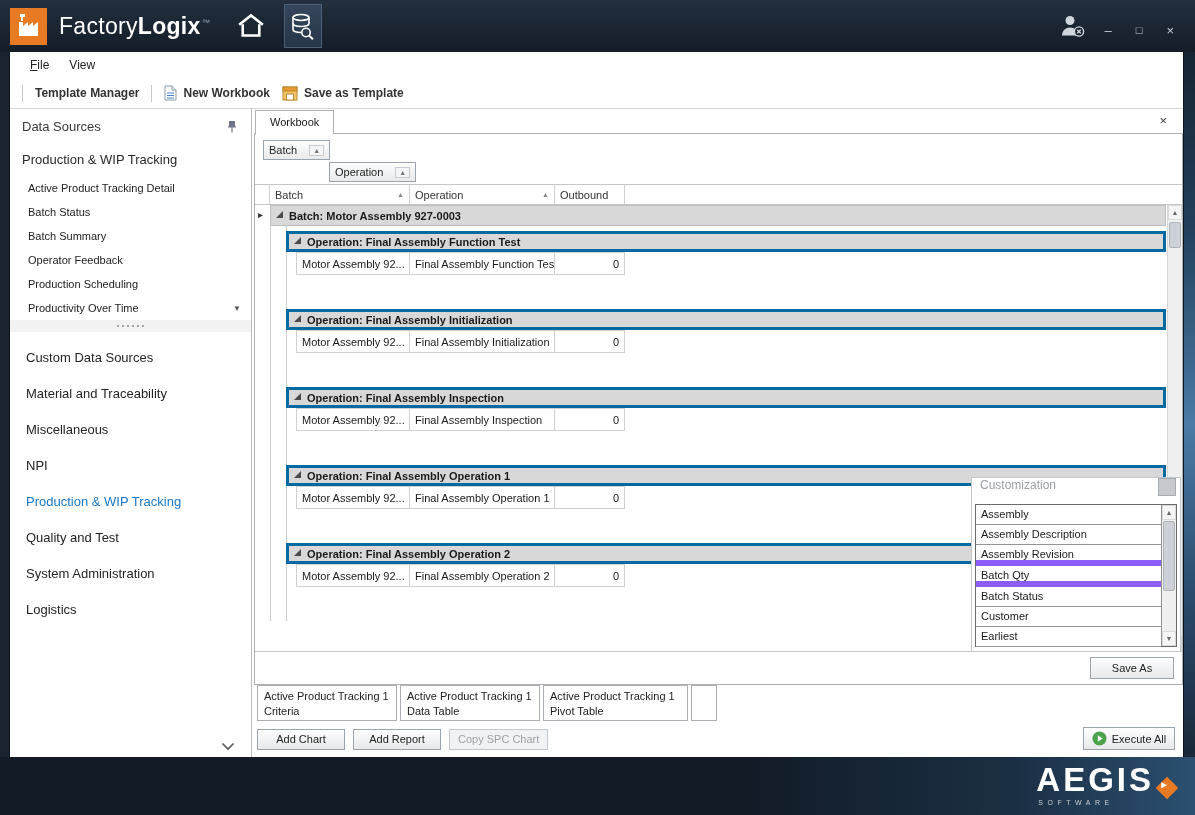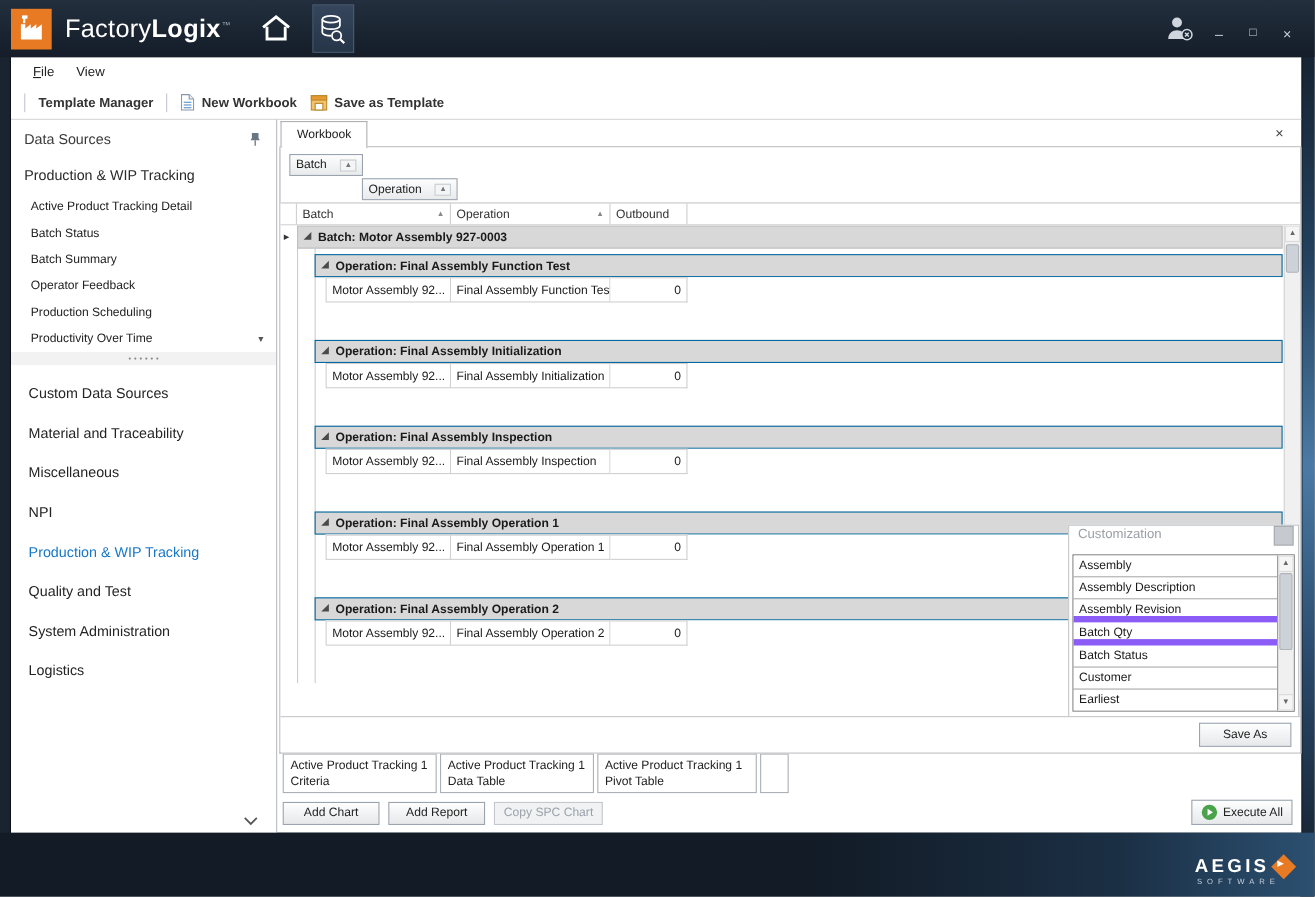--- a/index.html
+++ b/index.html
@@ -37,21 +37,21 @@
   .tb-right { margin-left:auto; display:flex; align-items:center; margin-right:16px; gap:14px; }
   .win-ctl { color:#c8d0d8; font-size:13px; line-height:1; padding:2px 5px; margin-top:8px; }
   .win-ctl.max { font-size:11px; }
   
   .footer {
     position:absolute; left:0; bottom:0; width:100%; height:58px;
     background:linear-gradient(90deg,#121b26 0%, #121b26 62%, #1b2f44 85%, #2c5071 100%);
     z-index:2;
   }
   .aegis { position:absolute; right:20px; bottom:9px; color:#fff; }
-  .aegis-top { font-size:17px; font-weight:bold; letter-spacing:3px; display:flex; align-items:flex-end; gap:5px; line-height:1; }
+  .aegis-top { font-size:33px; font-weight:bold; letter-spacing:3px; display:flex; align-items:flex-end; gap:5px; line-height:1; }
   .aegis-mark { width:16px; height:16px; background:#e87a24; transform:rotate(45deg); position:relative; }
   .aegis-mark::after { content:""; position:absolute; left:1px; top:5px; width:0; height:0;
     border-top:3px solid transparent; border-bottom:3px solid transparent; border-left:6px solid #fff;
     transform:rotate(-45deg); }
   .aegis-sub { font-size:7px; letter-spacing:4.5px; color:#c7cfd8; margin-top:3px; margin-left:2px; }
   
   .window {
     position:absolute; left:10px; top:52px; width:1173px; height:705px;
     background:#fff; z-index:2; display:flex; flex-direction:column;
     box-shadow:0 0 0 1px #0c141e;
@@ -101,21 +101,21 @@
   .gh-fill { flex:1; }
   
   .rows-area { flex:1; position:relative; overflow:hidden; background:#fff; }
   .vline { position:absolute; top:0; width:1px; height:416px; background:#cccccc; z-index:0; }
   .vline.l1 { left:15px; } .vline.l2 { left:31px; }
   .row-indicator { position:absolute; left:3px; top:4px; font-size:10px; color:#333; z-index:2; }
   .batch-group { margin-left:15px; margin-right:16px; height:21px; background:#d8d8d8; border:1px solid #bebebe;
     display:flex; align-items:center; font-weight:bold; font-size:11px; color:#1a1a1a; position:relative; z-index:1; }
   .tri-exp { width:0; height:0; border-left:7px solid transparent; border-bottom:7px solid #4a4a4a; margin:0 6px 2px 5px; flex:0 0 auto; }
   .grp-block { margin-top:5px; margin-bottom:34px; position:relative; z-index:1; }
-  .op-header { margin-left:31px; margin-right:16px; height:21px; background:#d8d8d8; border:1px solid #0369a1;
+  .op-header { margin-left:31px; margin-right:16px; height:21px; background:#d8d8d8; border:3px solid #0369a1;
     display:flex; align-items:center; font-weight:bold; font-size:11px; color:#1a1a1a; }
   .data-row { display:flex; margin-left:41px; height:23px; font-size:11px; background:#fff; }
   .cell { border:1px solid #d0d0d0; border-left:none; display:flex; align-items:center; padding:0 5px; background:#fff; overflow:hidden; white-space:nowrap; }
   .cell.c-batch { border-left:1px solid #d0d0d0; width:114px; }
   .cell.c-op { width:145px; }
   .cell.c-out { width:70px; justify-content:flex-end; }
   
   .vscroll { position:absolute; right:0; top:0; bottom:0; width:15px; background:#f0f0f0; border-left:1px solid #d4d4d4; z-index:1; }
   .vs-btn { height:15px; display:flex; align-items:center; justify-content:center; font-size:7px; color:#666;
     border:1px solid #dadada; background:#f5f5f5; }

